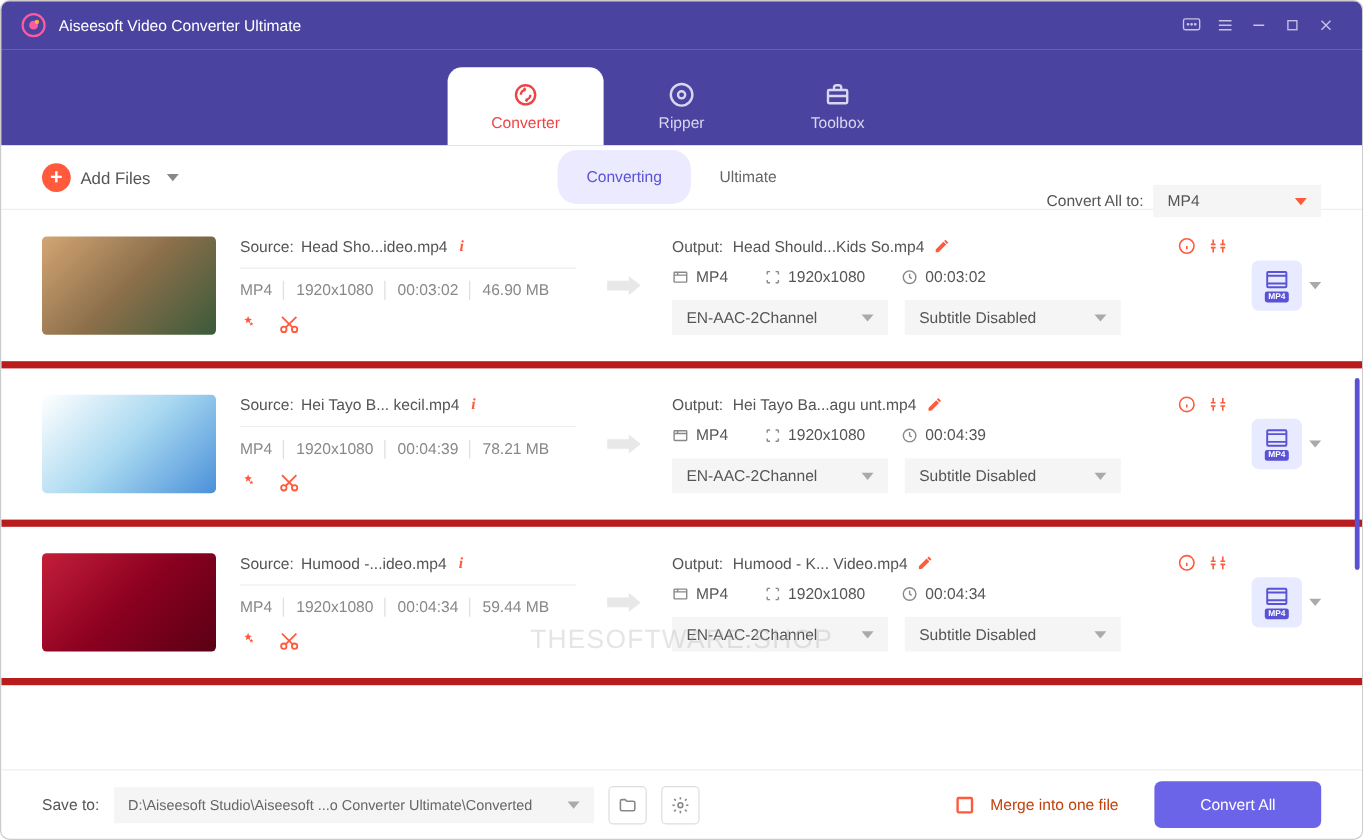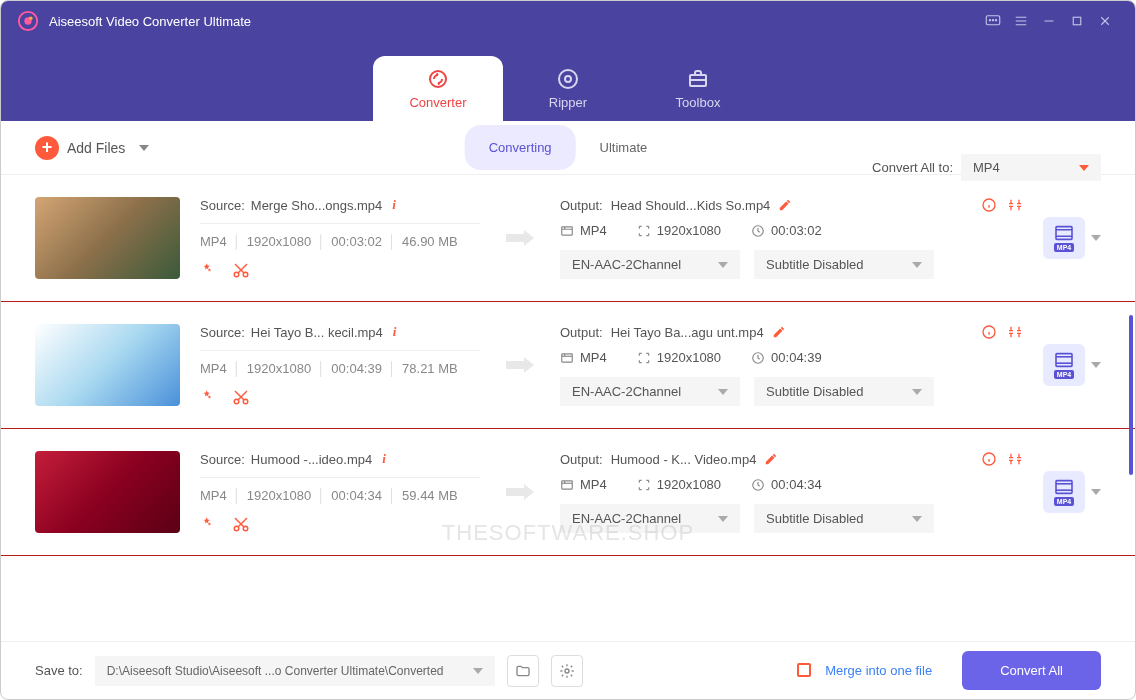--- a/index.html
+++ b/index.html
@@ -21,21 +21,21 @@
 .plus-circle { width: 24px; height: 24px; border-radius: 50%; background: #ff5a3c; color: #fff; display: flex; align-items: center; justify-content: center; font-size: 18px; font-weight: bold; }
 .caret { width: 0; height: 0; border-left: 5px solid transparent; border-right: 5px solid transparent; border-top: 6px solid #888; margin-left: 6px; }
 .sub-tabs { display: flex; gap: 0; margin-left: auto; margin-right: auto; position: absolute; left: 50%; transform: translateX(-50%); }
 .sub-tab { padding: 15px 24px; border-radius: 16px; font-size: 13px; color: #666; cursor: pointer; }
 .sub-tab.active { background: #eceaff; color: #5a52d4; }
 .convert-all-to { display: flex; align-items: center; gap: 8px; font-size: 13px; color: #555; margin-top: 40px; }
 .format-combo { background: #f5f5f5; padding: 6px 12px; width: 140px; display: flex; justify-content: space-between; align-items: center; cursor: pointer; color: #555; }
 .caret-red { width: 0; height: 0; border-left: 5px solid transparent; border-right: 5px solid transparent; border-top: 6px solid #ff5a3c; }
 
 .list { flex: 1; overflow-y: auto; position: relative; }
-.item { display: flex; padding: 22px 34px; border-bottom: 1px solid #b91c1c; align-items: flex-start; gap: 20px; }
+.item { display: flex; padding: 22px 34px; border-bottom: 6px solid #b91c1c; align-items: flex-start; gap: 20px; }
 .thumb { width: 145px; height: 82px; border-radius: 4px; flex-shrink: 0; }
 .thumb1 { background: linear-gradient(135deg, #d4a574 0%, #8b6f4a 50%, #3a5a3a 100%); position: relative; }
 .thumb2 { background: linear-gradient(135deg, #fff 0%, #a8d8f0 50%, #4a90d9 100%); position: relative; }
 .thumb3 { background: linear-gradient(135deg, #c41e3a 0%, #8b0020 50%, #5a0015 100%); }
 .source-col { width: 280px; }
 .source-row { display: flex; align-items: center; gap: 6px; font-size: 13px; color: #555; }
 .info-icon { color: #ff5a3c; font-weight: bold; font-style: italic; font-family: serif; margin-left: 4px; }
 .divider-line { border: none; border-top: 1px solid #eee; margin: 10px 0; }
 .meta { font-size: 13px; color: #888; }
 .meta span + span::before { content: '\2502'; margin: 0 6px; color: #ddd; }
@@ -57,21 +57,21 @@
 .format-badge { width: 42px; height: 42px; background: #e8ebff; border-radius: 6px; display: flex; flex-direction: column; align-items: center; justify-content: center; cursor: pointer; position: relative; }
 .format-badge svg { width: 20px; height: 16px; color: #5a52d4; }
 .format-badge-label { background: #5a52d4; color: #fff; font-size: 7px; padding: 1px 3px; border-radius: 2px; margin-top: 2px; font-weight: bold; }
 .scrollbar-indicator { position: absolute; right: 2px; top: 140px; width: 4px; height: 160px; background: #5a52d4; border-radius: 2px; }
 
 .footer { height: 58px; border-top: 1px solid #eee; display: flex; align-items: center; padding: 0 34px; gap: 12px; }
 .footer-label { font-size: 13px; color: #555; }
 .path-combo { background: #f5f5f5; padding: 8px 12px; font-size: 12px; color: #666; width: 400px; display: flex; justify-content: space-between; align-items: center; cursor: pointer; }
 .icon-btn { width: 32px; height: 32px; border: 1px solid #ddd; border-radius: 4px; display: flex; align-items: center; justify-content: center; cursor: pointer; color: #888; }
 .icon-btn svg { width: 16px; height: 16px; }
-.merge-check { display: flex; gap: 14px; font-size: 13px; color: #3b82f6; margin-left: auto; cursor: pointer; }
+.merge-check { display: flex; align-items: center; gap: 14px; font-size: 13px; color: #c2410c; margin-left: auto; cursor: pointer; }
 .checkbox { width: 14px; height: 14px; border: 2px solid #ff5a3c; border-radius: 2px; }
 .convert-btn { background: #6b63e8; color: #fff; padding: 12px 38px; border-radius: 6px; font-size: 13px; cursor: pointer; margin-left: 18px; }
 
 .watermark { position: absolute; top: 345px; left: 50%; transform: translateX(-50%); font-size: 22px; color: rgba(180,180,180,0.35); font-weight: 500; letter-spacing: 1px; pointer-events: none; }
 </style>
 </head>
 <body>
 
 <div class="window">
   <div class="titlebar">
@@ -163,21 +163,21 @@
 
   <div class="list">
     <div class="scrollbar-indicator"></div>
     <div class="watermark">THESOFTWARE.SHOP</div>
 
     <div class="item">
       <div class="thumb thumb1"></div>
       <div class="source-col">
         <div class="source-row">
           <span>Source: </span>
-          <span>Merge Sho...ongs.mp4</span>
+          <span>Head Sho...ideo.mp4</span>
           <span class="info-icon">i</span>
         </div>
         <hr class="divider-line">
         <div class="meta">
           <span>MP4</span><span>1920x1080</span><span>00:03:02</span><span>46.90 MB</span>
         </div>
         <div class="action-icons">
           <svg viewBox="0 0 24 24" fill="currentColor">
               <path d="M12 2l2 5 5 1-4 3 1 5-4-3-4 3 1-5-4-3 5-1z" transform="scale(0.6) translate(3 3)"></path>
               <path d="M18 14l1 2 2 .5-1.5 1.5.5 2-2-1.5-2 1.5.5-2-1.5-1.5 2-.5z" transform="scale(0.7)"></path>

